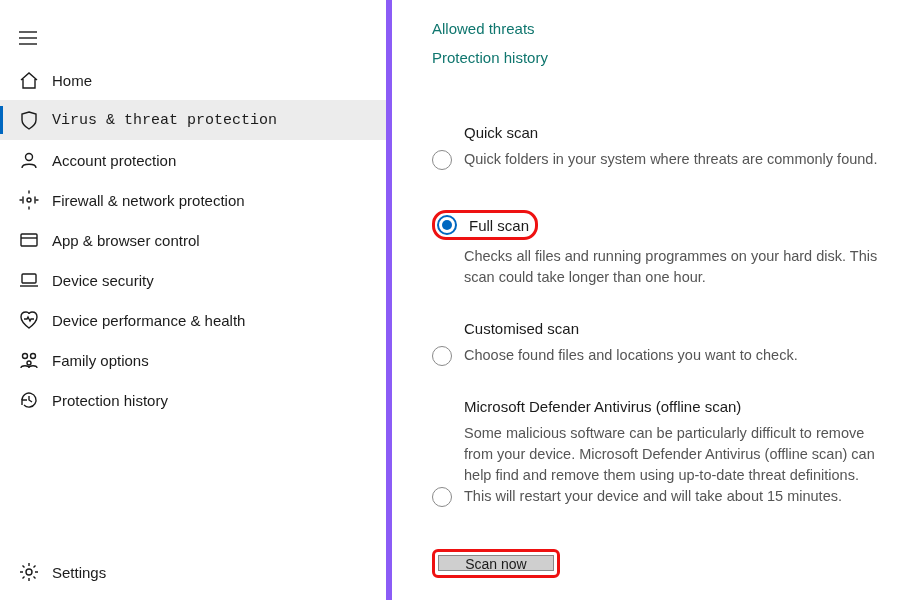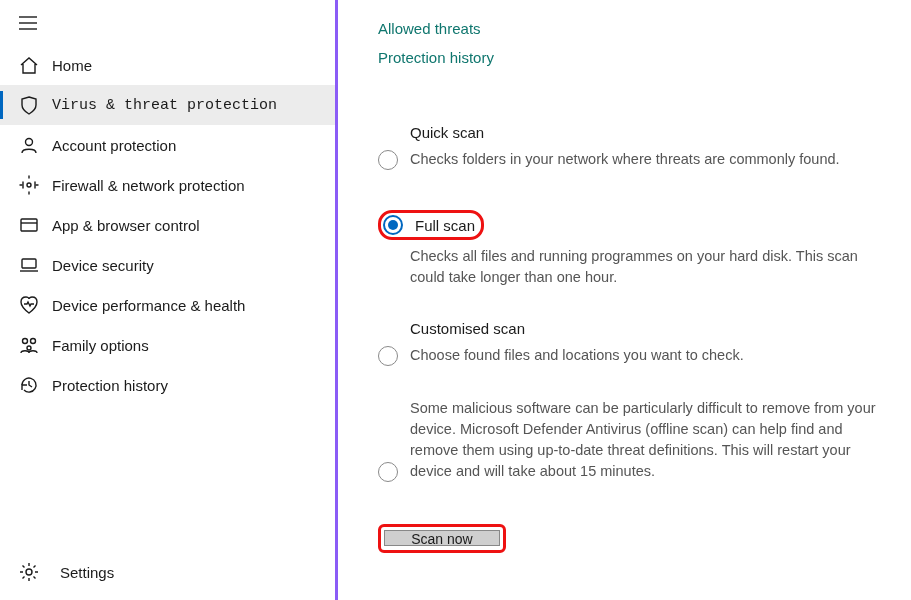--- a/index.html
+++ b/index.html
@@ -8,26 +8,26 @@
       font-size: 14px;
       color: #1b1b1b;
       background: #fff;
       width: 911px;
       height: 600px;
       overflow: hidden;
       display: flex;
     }
     
     .sidebar {
-      width: 338px;
+      width: 392px;
       height: 600px;
-      border-right: 3px solid #8b5cf6;
+      border-right: 6px solid #8b5cf6;
       display: flex;
       flex-direction: column;
-      padding-top: 7px;
+      padding-top: 22px;
     }
     .hamburger {
       width: 44px;
       height: 34px;
       display: flex;
       align-items: center;
       justify-content: center;
       margin-left: 6px;
       margin-bottom: 4px;
       cursor: pointer;
@@ -240,42 +240,42 @@
           <svg viewBox="0 0 22 22">
             <path d="M4 11 a7 7 0 1 1 2 5"></path>
             <path d="M4 16 v-5 h5"></path>
             <path d="M11 7 v4 l3 2"></path>
           </svg>
         </span>
       <span>Protection history</span>
     </div>
   </div>
   <div class="sidebar-spacer"></div>
-  <div class="nav-item" style="margin-bottom:8px;gap:8px;">
+  <div class="nav-item" style="margin-bottom:8px;">
     <span class="icon">
         <svg viewBox="0 0 22 22">
           <circle cx="11" cy="11" r="3"></circle>
           <path d="M11 2v3 M11 17v3 M2 11h3 M17 11h3 M4.5 4.5l2 2 M15.5 15.5l2 2 M17.5 4.5l-2 2 M6.5 15.5l-2 2"></path>
         </svg>
       </span>
     <span>Settings</span>
   </div>
 </div>
 
 <div class="main">
   <a class="link">Allowed threats</a>
   <a class="link">Protection history</a>
 
   <div class="options">
 
     <div class="option">
       <span class="radio"></span>
       <div class="option-body">
         <div class="option-title">Quick scan</div>
-        <div class="option-desc">Checks folders in your network where threats are commonly found.</div>
+        <div class="option-desc">Quick folders in your system where threats are commonly found.</div>
       </div>
     </div>
 
     <div class="option">
       <span class="highlight-box">
         <span class="radio checked"></span>
         <span class="option-title" style="margin-bottom:0;">Full scan</span>
       </span>
       <div class="option-body" style="margin-left:-60px; margin-top:38px; position:relative;"></div>
     </div>
@@ -287,20 +287,21 @@
       <span class="radio"></span>
       <div class="option-body">
         <div class="option-title">Customised scan</div>
         <div class="option-desc">Choose found files and locations you want to check.</div>
       </div>
     </div>
 
     <div class="option">
       <span class="radio"></span>
       <div class="option-body">
+        <div class="option-title">Microsoft Defender Antivirus (offline scan)</div>
         <div class="option-desc">Some malicious software can be particularly difficult to remove from your device. Microsoft Defender Antivirus (offline scan) can help find and remove them using up-to-date threat definitions. This will restart your device and will take about 15 minutes.</div>
       </div>
     </div>
 
     <div class="scan-btn-wrap">
       <button class="scan-btn">Scan now</button>
     </div>
 
   </div>
 </div>

